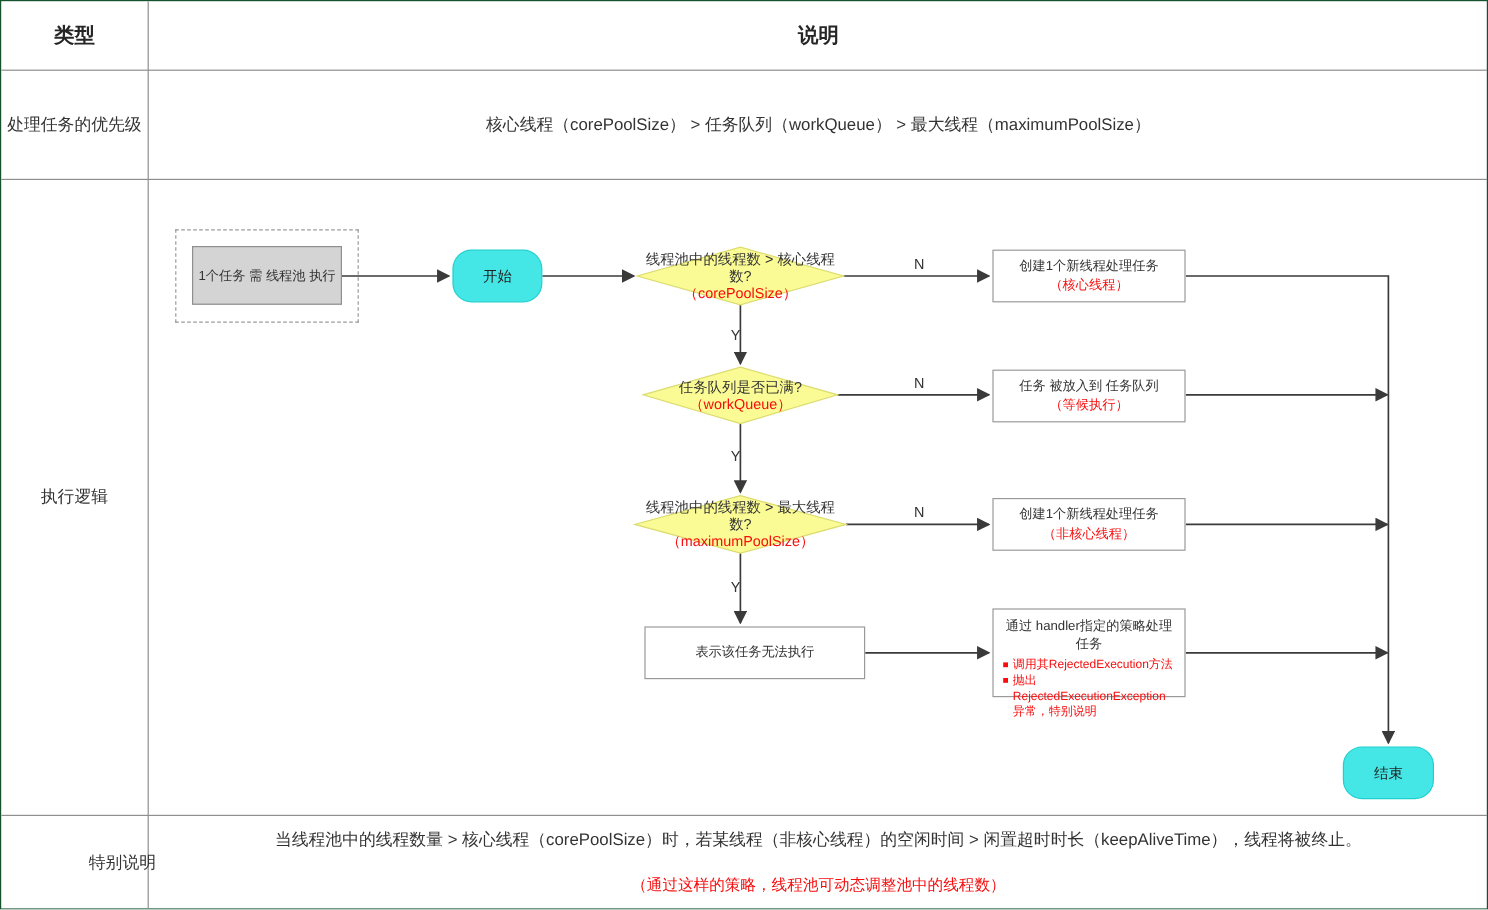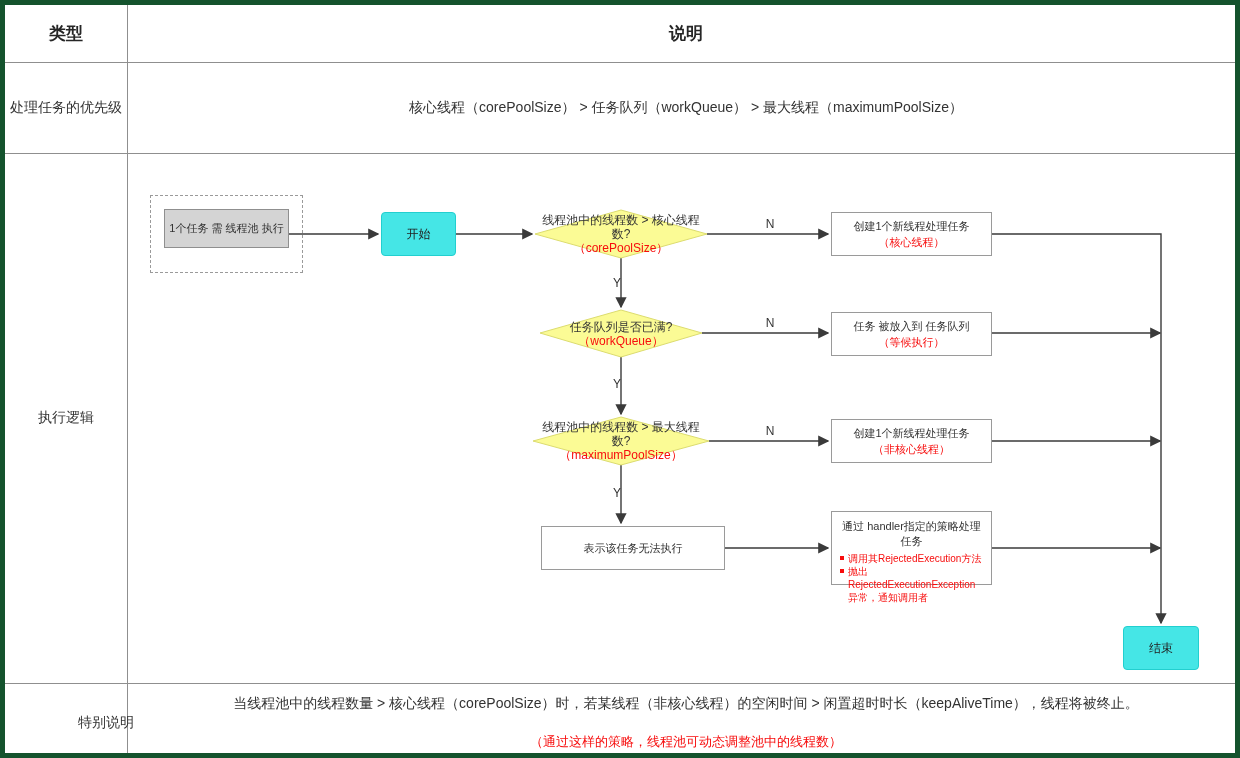--- a/index.html
+++ b/index.html
@@ -3,21 +3,21 @@
 <meta charset="utf-8">
 <style>
   html, body { margin: 0; padding: 0; background: #fff; }
   body { font-family: "Liberation Sans", "DejaVu Sans", sans-serif; }
 
   .page {
     position: relative;
     width: 1240px;
     height: 758px;
     background: #fff;
-    border: 5px solid #14532d;
+    border: 1px solid #14532d;
     box-sizing: border-box;
     overflow: hidden;
     color: #333;
   }
 
   .gridline { position: absolute; background: #8f8f8f; }
   .v-divider { left: 122px; top: 0; width: 1px; height: 758px; }
   .h-divider-1 { left: 0; top: 57px; width: 1240px; height: 1px; }
   .h-divider-2 { left: 0; top: 148px; width: 1240px; height: 1px; }
   .h-divider-3 { left: 0; top: 678px; width: 1240px; height: 1px; }
@@ -46,21 +46,21 @@
     display: flex;
     flex-direction: column;
     align-items: center;
     justify-content: center;
     text-align: center;
   }
   .rect-node { background: #fff; border: 1px solid #9a9a9a; font-size: 11px; line-height: 16px; color: #333; }
   .cyan-node {
     background: var(--accent-cyan);
     border: 1px solid var(--accent-cyan-border);
-    border-radius: 4px;
+    border-radius: 16px;
     font-size: 12px;
     color: #222;
   }
   .gray-node { background: var(--gray-fill); border: 1px solid #8f8f8f; font-size: 11px; color: #333; }
   .dashed-box { position: absolute; border: 1px dashed #9a9a9a; box-sizing: border-box; }
 
   .red { color: var(--red-text); }
 
   .diamond-label {
     position: absolute;
@@ -130,21 +130,21 @@
     <line class="connector" x1="696" y1="543" x2="823" y2="543" marker-end="url(#ah)"></line>
     <line class="connector" x1="987" y1="543" x2="1155" y2="543" marker-end="url(#ah)"></line>
 
     <polygon class="diamond" points="616,205 702,229 616,253 530,229"></polygon>
     <polygon class="diamond" points="616,305 697,328 616,352 535,328"></polygon>
     <polygon class="diamond" points="616,412 704,436 616,460 528,436"></polygon>
   </svg>
 
   <div class="precond" style="left:145px;top:164px;width:153px;">前置条件</div>
   <div class="dashed-box" style="left:145px;top:190px;width:153px;height:78px;"></div>
-  <div class="node gray-node" style="left:159px;top:204px;width:125px;height:39px;">1个任务 需 线程池 执行</div>
+  <div class="node gray-node" style="left:159px;top:204px;width:125px;height:49px;">1个任务 需 线程池 执行</div>
 
   <div class="node cyan-node" style="left:376px;top:207px;width:75px;height:44px;">开始</div>
   <div class="node cyan-node" style="left:1118px;top:621px;width:76px;height:44px;">结束</div>
 
   <div class="diamond-label" style="left:530px;top:205px;width:172px;height:48px;">
     <span>线程池中的线程数 &gt; 核心线程数?</span>
     <span class="red">（corePoolSize）</span>
   </div>
   <div class="diamond-label" style="left:535px;top:305px;width:162px;height:47px;">
     <span>任务队列是否已满?</span>
@@ -171,21 +171,21 @@
   <div class="node rect-node" style="left:536px;top:521px;width:184px;height:44px;">表示该任务无法执行</div>
 
   <div class="node rect-node handler-node" style="left:826px;top:506px;width:161px;height:74px;">
     <div class="handler-title">通过 handler指定的策略处理任务</div>
     <div class="bullet-line">
       <span class="bullet-dot"></span>
       <span>调用其RejectedExecution方法</span>
     </div>
     <div class="bullet-line">
       <span class="bullet-dot"></span>
-      <span>抛出RejectedExecutionException异常，通知调用者</span>
+      <span>抛出RejectedExecutionException异常，特别说明</span>
     </div>
   </div>
 
   <span class="branch-label" style="left:755px;top:212px;">N</span>
   <span class="branch-label" style="left:755px;top:311px;">N</span>
   <span class="branch-label" style="left:755px;top:419px;">N</span>
   <span class="branch-label" style="left:602px;top:271px;">Y</span>
   <span class="branch-label" style="left:602px;top:372px;">Y</span>
   <span class="branch-label" style="left:602px;top:481px;">Y</span>
 

